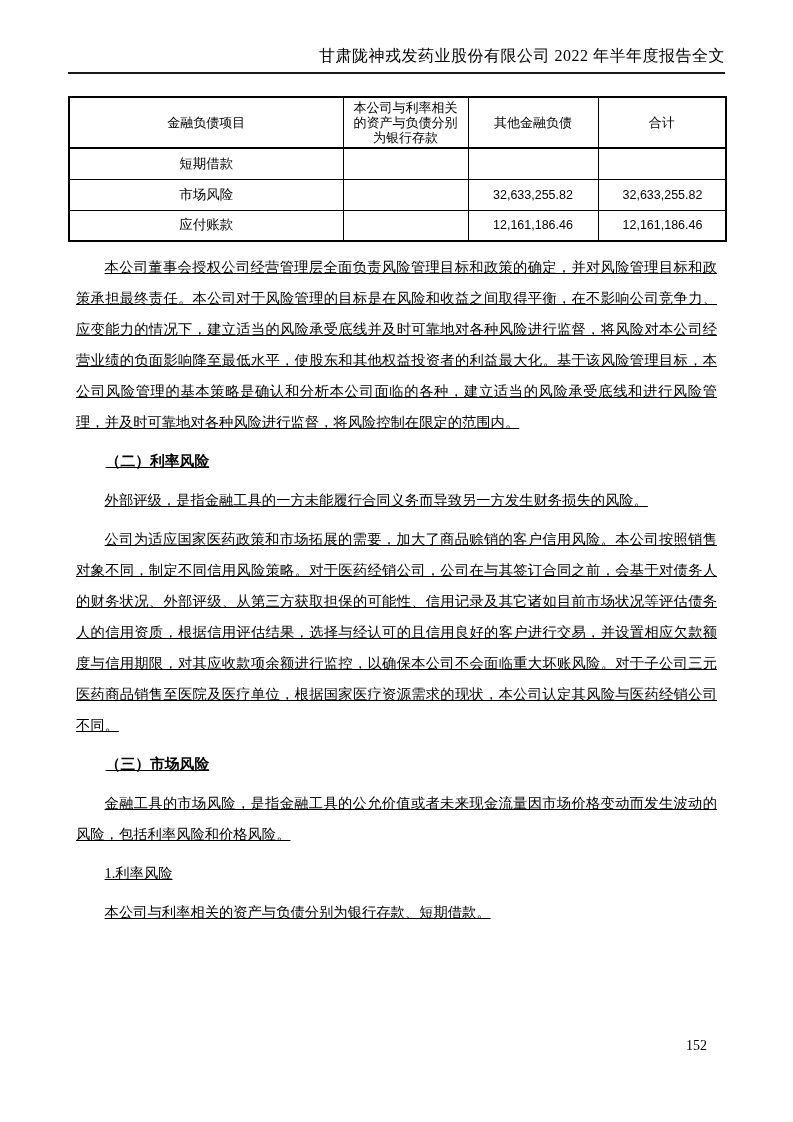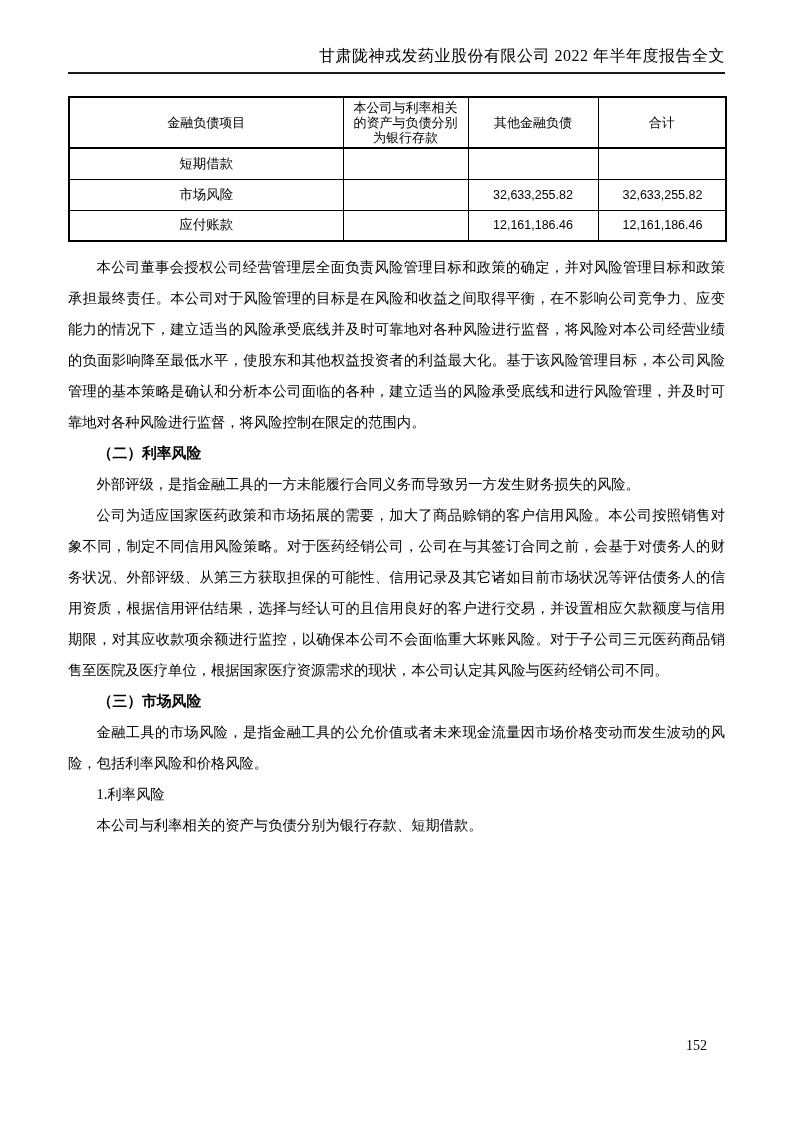--- a/index.html
+++ b/index.html
@@ -51,26 +51,27 @@
     font-size: 13.5px;
   }
   td.cell-num {
     text-align: right;
     font-family: "Liberation Sans", "DejaVu Sans", sans-serif;
     font-weight: bold;
     font-size: 12.5px;
   }
   .content { margin-top: 10px; }
   .content p {
-    margin: 0;
+    margin: 8px;
     font-size: 14.3px;
     line-height: 31px;
     text-align: justify;
     text-justify: inter-character;
     text-indent: 2em;
+    text-decoration: underline;
   }
   .content p.blk-heading {
     font-weight: bold;
     font-size: 14.8px;
     text-align: left;
   }
   .content p.blk-numbered {
     text-align: left;
   }
   .page-number {

